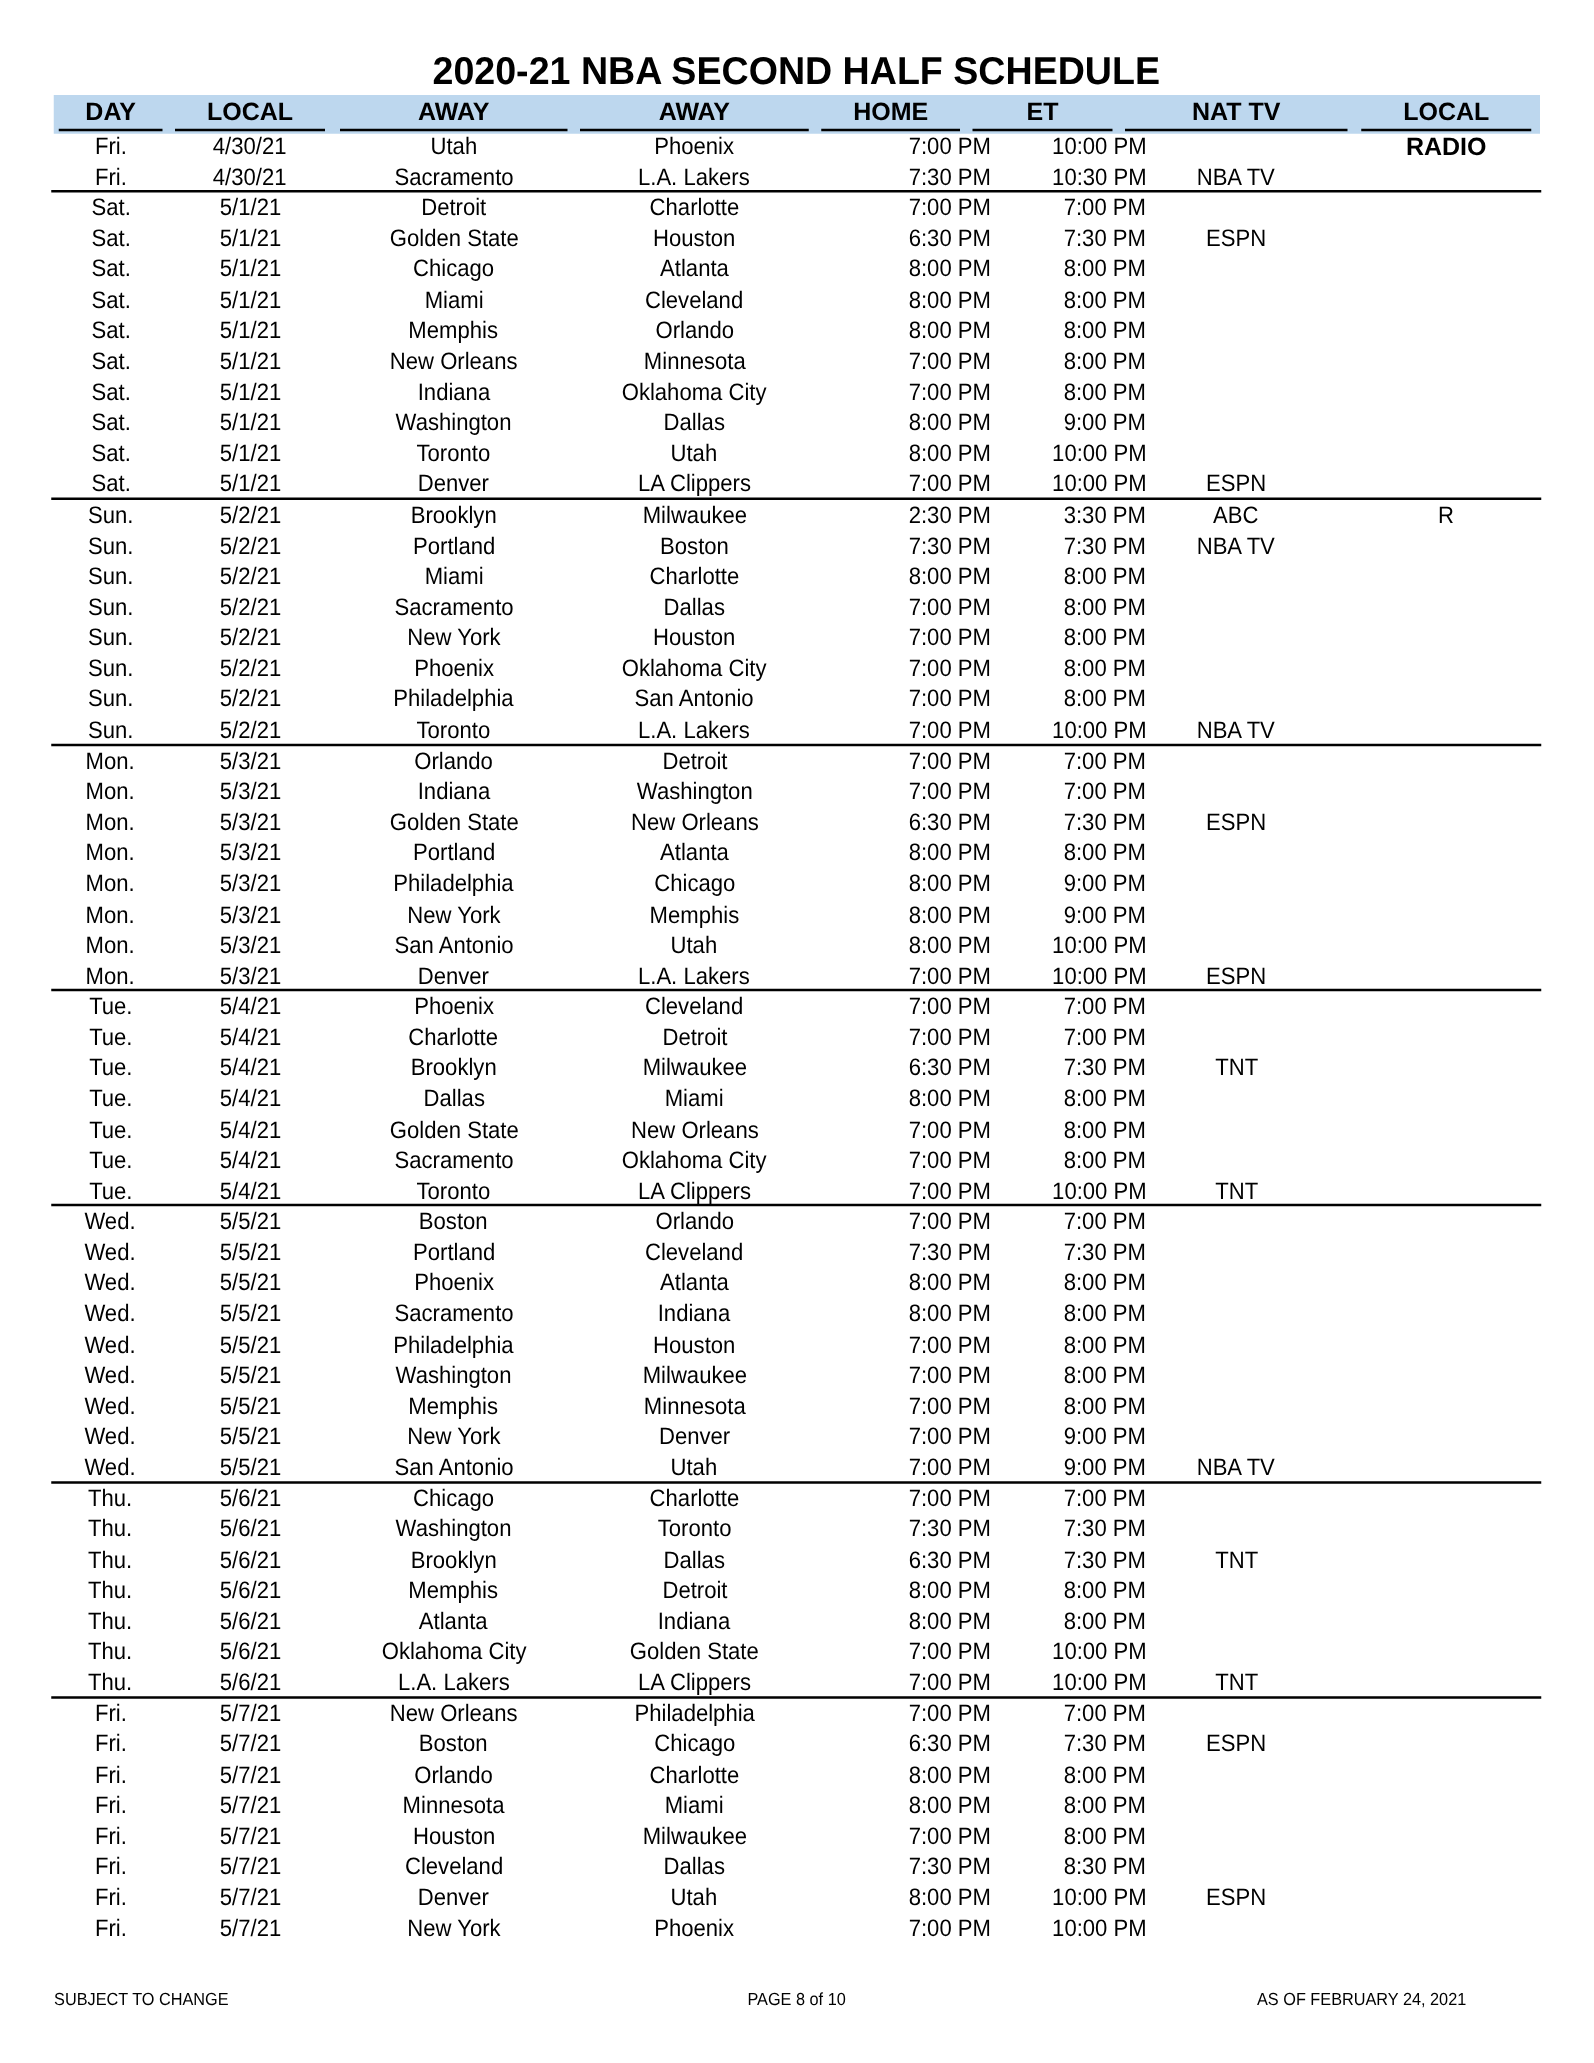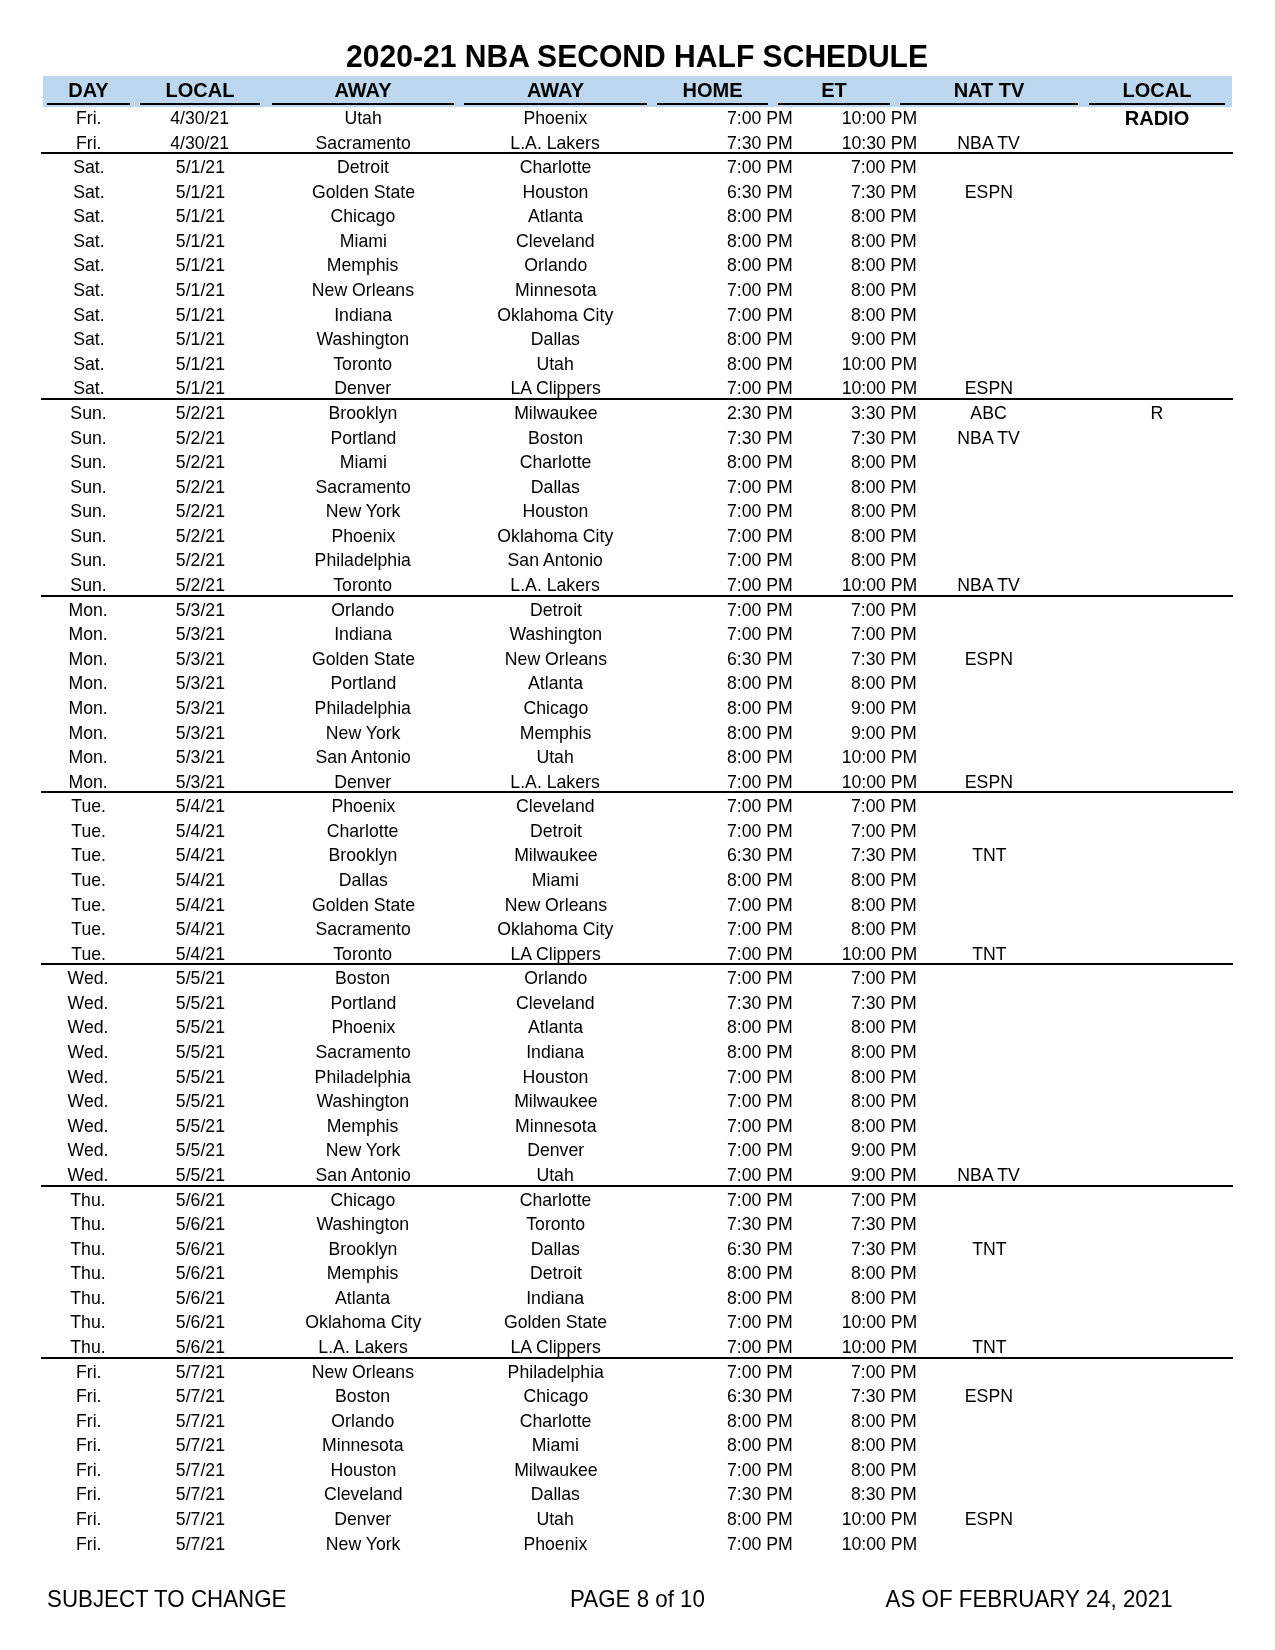--- a/index.html
+++ b/index.html
@@ -27,21 +27,21 @@
   .c {
     position: absolute; top: 0; height: 24.58px; line-height: 26px;
     font-size: 19px; white-space: nowrap;
   }
   .c span { display: inline-block; transform: scaleX(0.93); }
   .c.ctr { text-align: center; }
   .c.ctr span { transform-origin: center; }
   .c.rt { text-align: right; }
   .c.rt span { transform-origin: right; }
   .footer {
-    position: absolute; top: 1587px; font-size: 24px; line-height: 24px; white-space: nowrap;
+    position: absolute; top: 1587px; font-size: 14px; line-height: 24px; white-space: nowrap;
   }
   .footer span { display: inline-block; transform: scaleX(0.93); }
 </style>
 </head>
 <body>
 
 <div class="title"><span>2020-21 NBA SECOND HALF SCHEDULE</span></div>
 
 <div class="hdr">
   <div class="hcell" style="left:4px;width:83px;">DAY</div>

